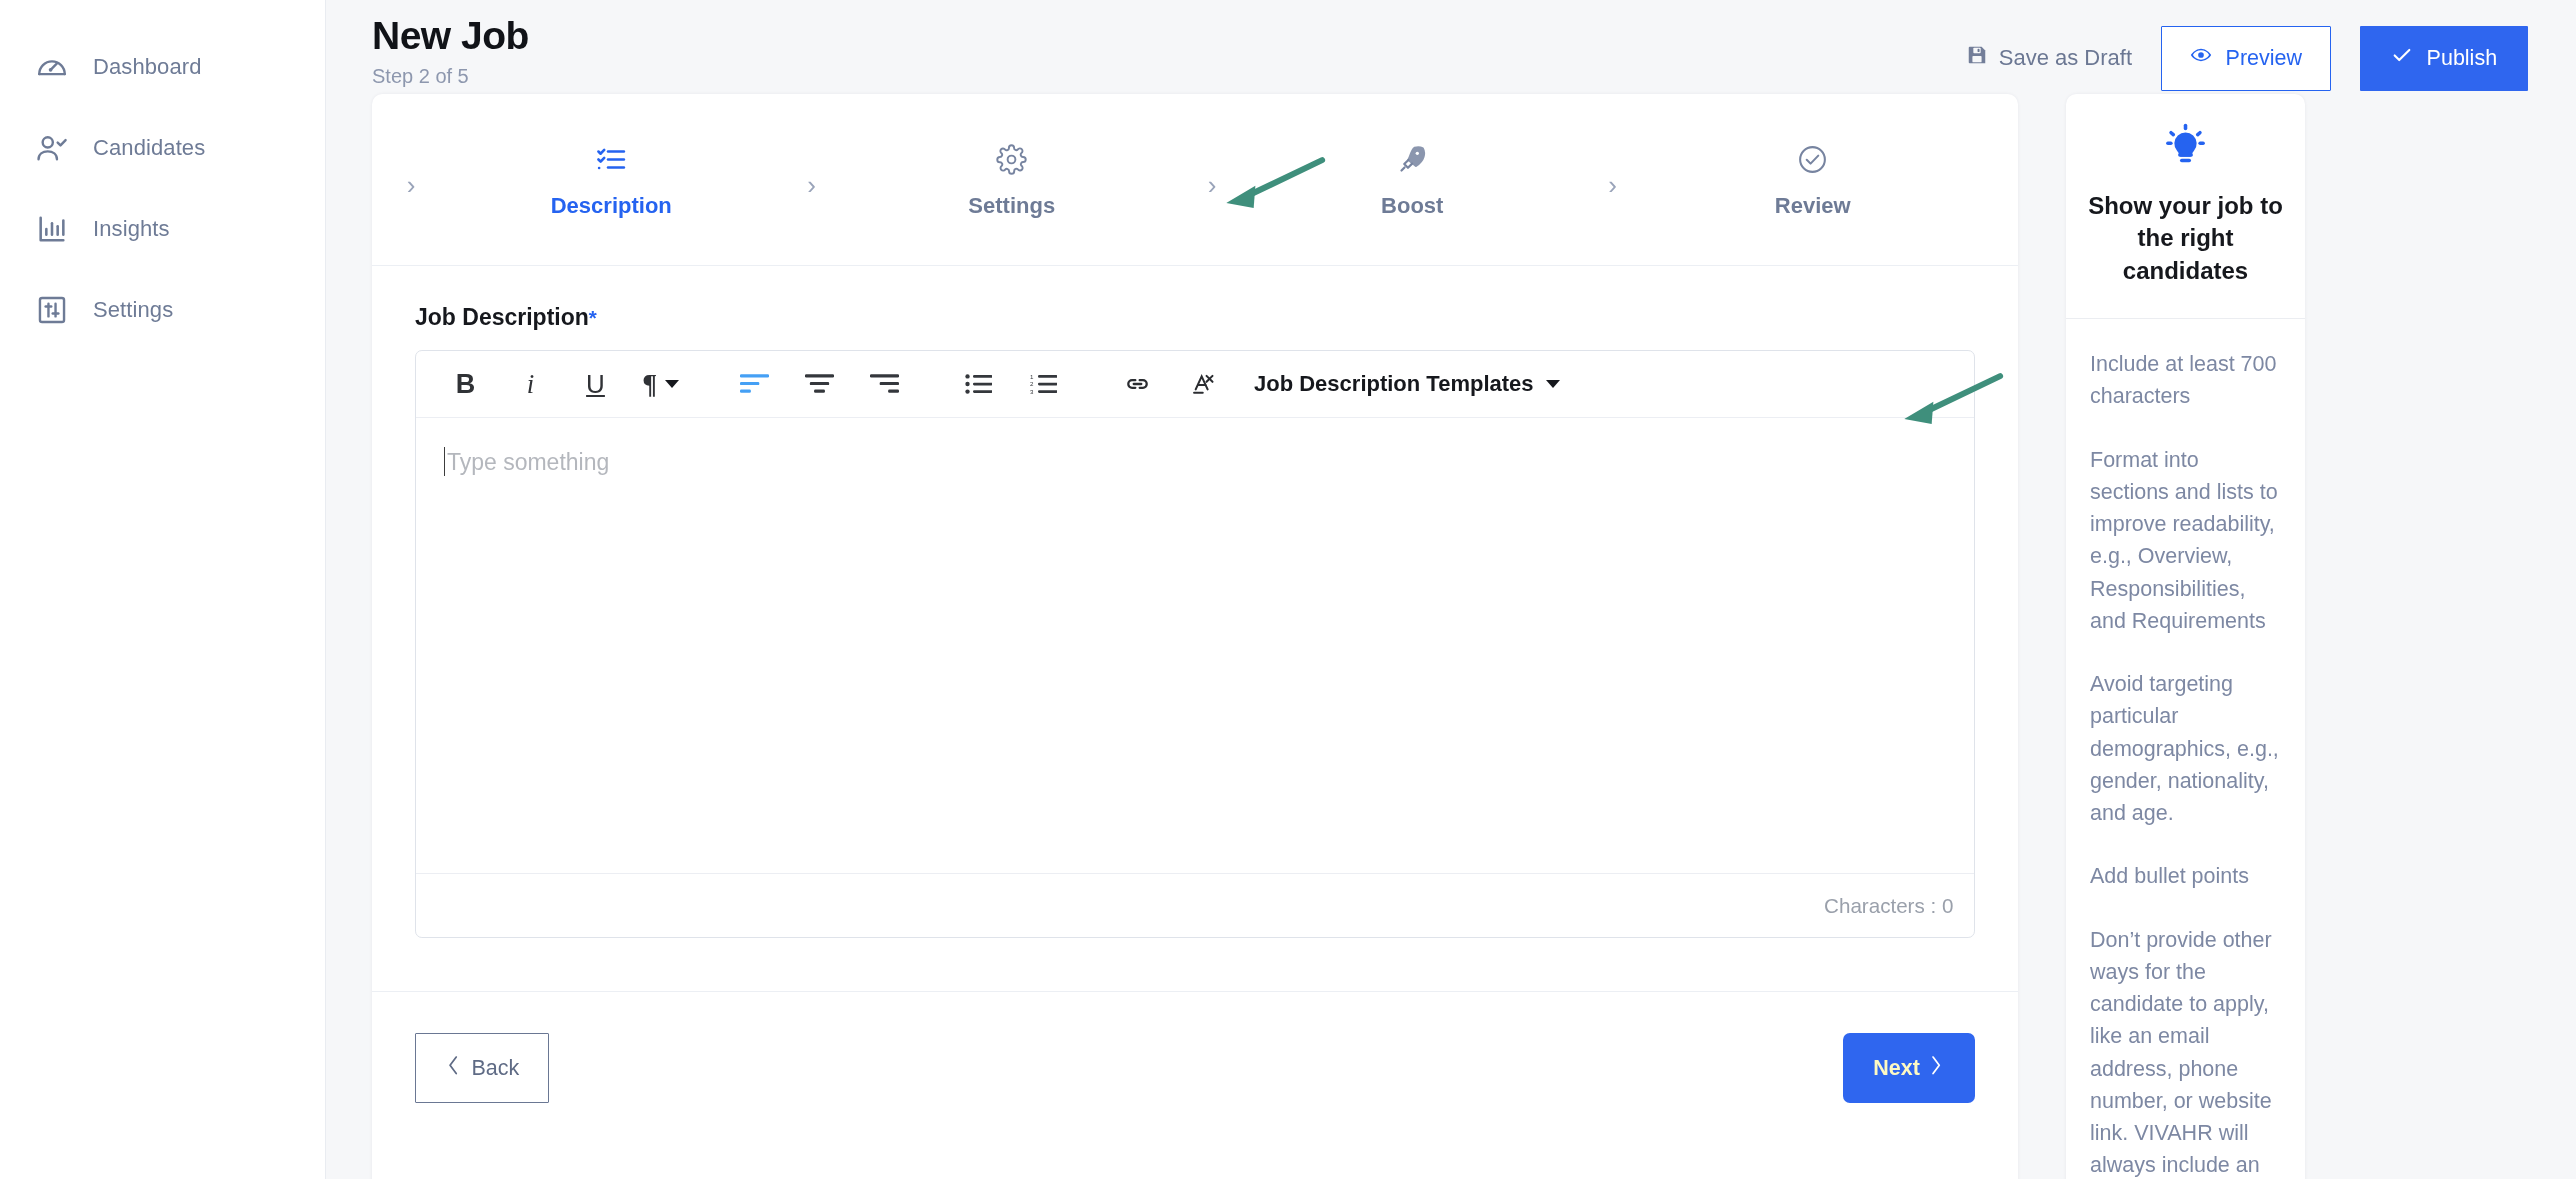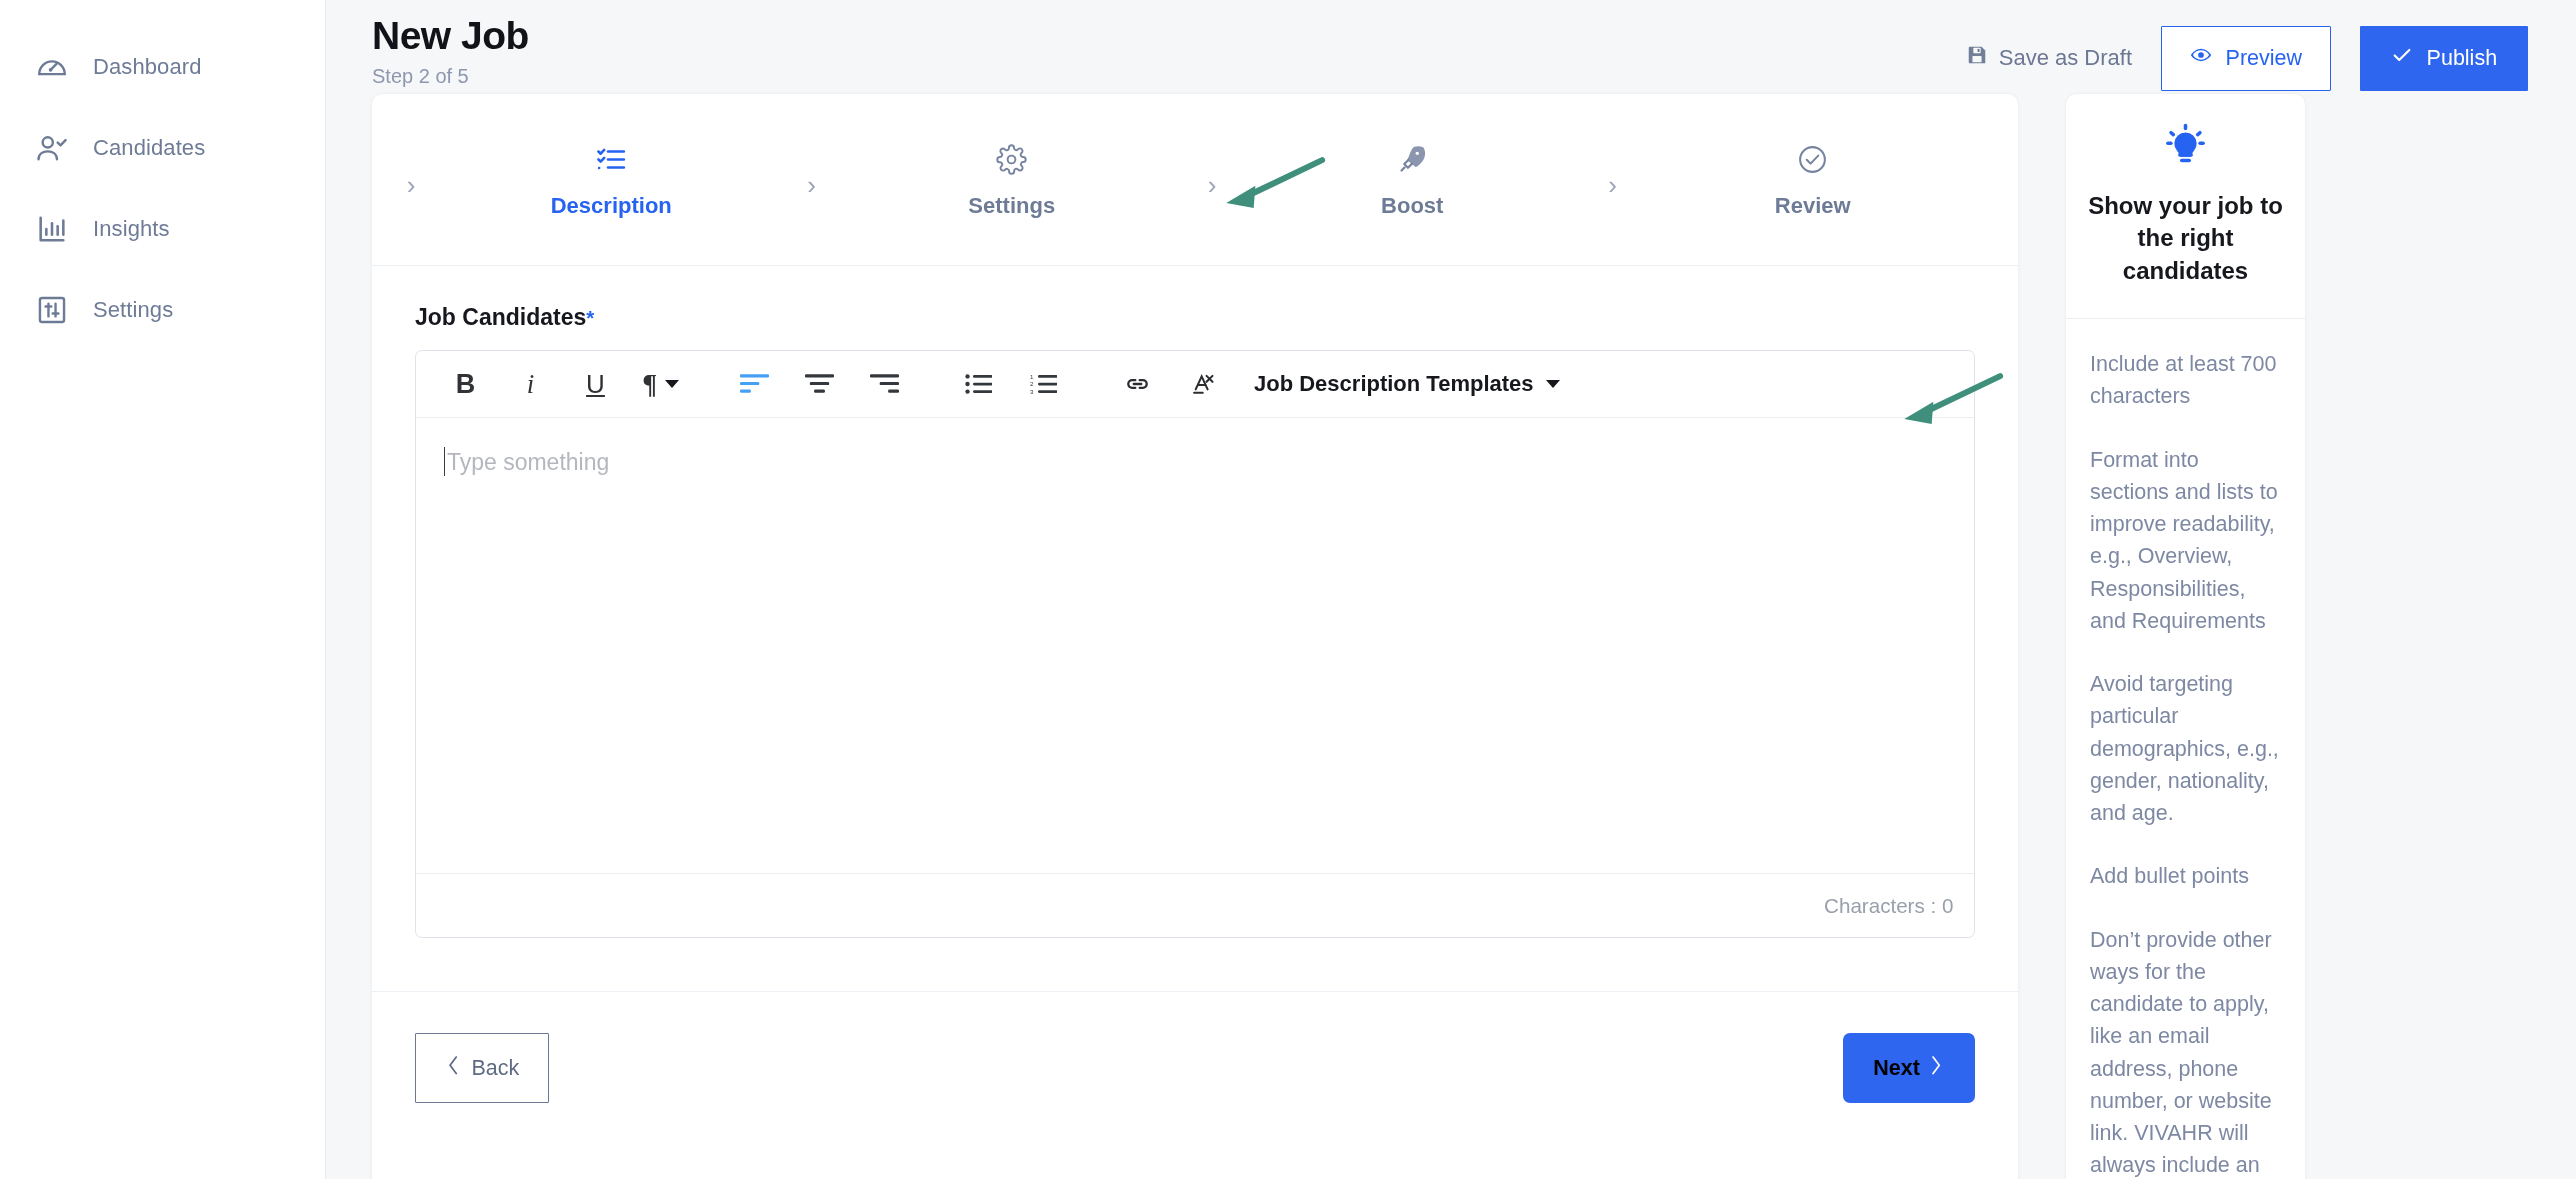--- a/index.html
+++ b/index.html
@@ -102,21 +102,21 @@
 
   .card-footer {
     border-top: 0.9px solid #eceff4; padding: 41px 43px 45px 43px;
     display: flex; align-items: center; justify-content: space-between;
   }
   .btn-back {
     width: 134px; height: 70px; background: #fff; color: #5f6b85;
     border: 1.7px solid #6a7793; border-radius: 1px; font-size: 21.5px; gap: 10.3px;
   }
   .btn-next {
-    width: 132px; height: 70px; background: #2f66ef; color: #000000;
+    width: 132px; height: 70px; background: #2f66ef; color: #fef9c3;
     border: none; border-radius: 6.9px; font-size: 21.5px; font-weight: 700; gap: 8.6px;
   }
 
   
   .tips {
     width: 239px; flex: 0 0 239px; background: #fff; border-radius: 10.3px;
     box-shadow: 0 0.9px 3.4px rgba(25,35,70,.07);
     align-self: flex-start; padding: 29px 0 0 0; margin-top: 0;
   }
   .tips-bulb { display: flex; justify-content: center; margin-bottom: 22px; }
@@ -287,21 +287,21 @@
                 <circle cx="12" cy="12" r="9"></circle>
                   <path d="M7.8 12.2l2.8 2.8 5.6-5.8"></path>
               </svg>
             </span>
             <span class="step-label">Review</span>
           </div>
         </div>
 
         <div class="form-body">
           <div class="field-label">
-            <span>Job Candidates</span><span class="req-star">*</span>
+            <span>Job Description</span><span class="req-star">*</span>
           </div>
 
           <div class="editor">
 
             <div class="editor-toolbar">
               <div class="tb-btn" style="font-weight:700;font-size:27px;">B</div>
               <div class="tb-btn" style="font-style:italic;font-family:'Liberation Serif',serif;font-size:27px;">i</div>
               <div class="tb-btn" style="text-decoration:underline;font-size:26px;">U</div>
               <div class="tb-btn" style="gap:7.7px;">
                 <span style="font-weight:700;font-size:27.5px;font-family:'Liberation Serif',serif;">¶</span>

